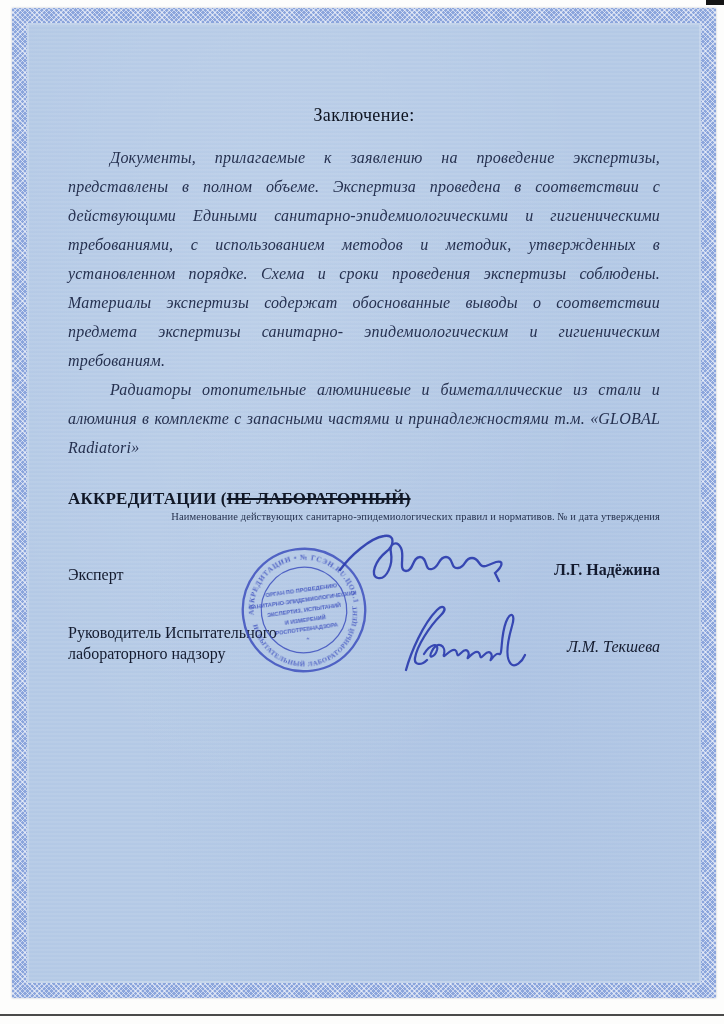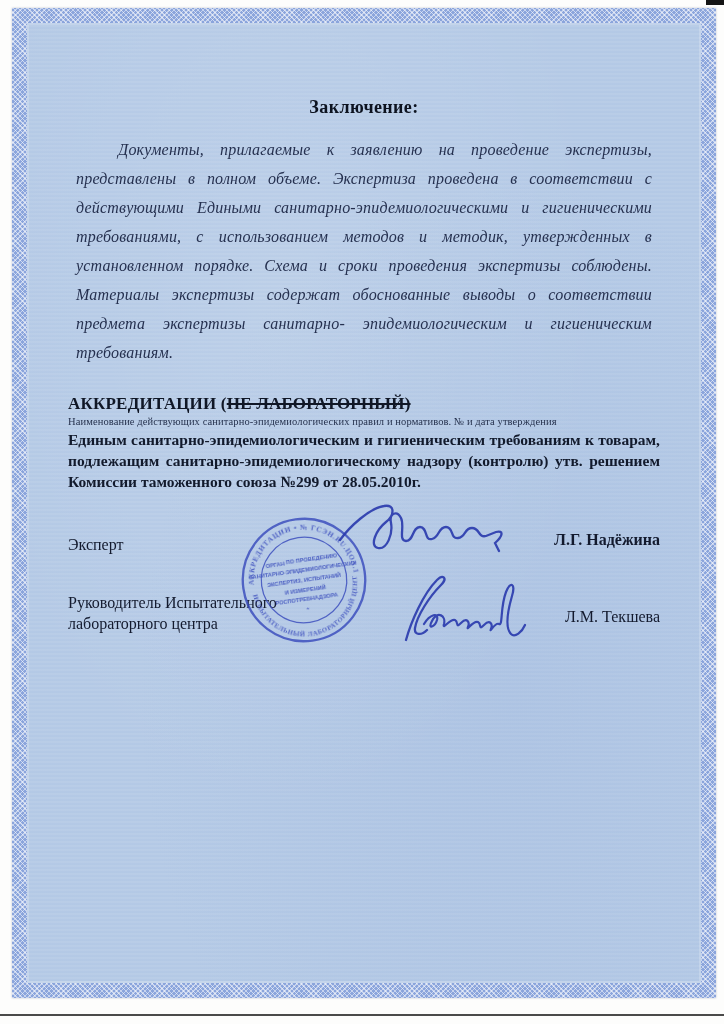--- a/index.html
+++ b/index.html
@@ -24,80 +24,80 @@
       radial-gradient(ellipse at 72% 70%, rgba(130,158,210,.14), rgba(130,158,210,0) 55%),
       repeating-linear-gradient(0deg, rgba(255,255,255,.05) 0 2px, rgba(160,185,225,.06) 2px 4px),
       #b5cae6;
     box-shadow:inset 0 0 0 2px rgba(255,255,255,.20);
   }
   .content{
     position:absolute;left:41px;top:0;width:592px;height:100%;
     padding-top:70px;box-sizing:border-box;color:#232c4a;
   }
   .doc-title{
-    text-align:center;font-weight:bold;font-size:18px;color:#0d1320;
-    letter-spacing:.4px;margin:4px 0 17px 0;
+    text-align:center;font-weight:normal;font-size:18px;color:#0d1320;
+    letter-spacing:.4px;margin:12px 0 17px 0;
   }
   .para{
-    margin:8px;font-style:italic;font-size:16px;line-height:29px;
+    margin:0;font-style:italic;font-size:16px;line-height:29px;
     text-align:justify;text-indent:42px;letter-spacing:.2px;color:#25304f;
   }
   .verdict{
     margin:27px 0 0 0;font-weight:bold;font-size:17px;color:#101726;letter-spacing:.2px;
   }
   .verdict .struck{
     text-decoration:line-through;text-decoration-thickness:2px;text-decoration-color:#101726;
   }
   .note{
-    margin:2px 0 0 0;font-size:10.5px;color:#26324e;letter-spacing:.1px;
+    margin:2px 0 0 0;font-size:10.5px;color:#26324e;letter-spacing:.1px;text-align:right;
   }
   .regulation{
     margin:2px 0 0 0;font-weight:bold;font-size:15.5px;line-height:21px;
     text-align:justify;color:#121a2c;
   }
   .sign-area{position:relative;margin-top:8px;height:180px;}
   .role{position:absolute;left:0;font-size:16px;color:#131a2e;}
   .role-expert{top:36px;text-align:right;}
   .role-head{top:92px;line-height:21px;}
   .name{position:absolute;right:0;font-size:16px;color:#131a2e;}
   .name-expert{top:31px;font-weight:bold;}
-  .name-head{top:108px;}
+  .name-head{top:108px;font-style:italic;}
   .stamp-svg{position:absolute;left:168px;top:12px;opacity:.9;}
   .sig{position:absolute;}
   .sig1{left:268px;top:0;}
   .sig2{left:310px;top:74px;}
   
   .artifact-notch{position:absolute;left:706px;top:0;width:18px;height:5px;background:#151515;}
   .scan-line{position:absolute;left:0;top:1014px;width:724px;height:2px;background:#4a4a4a;}
 </style>
 </head>
 <body>
 
 <div class="page">
   <div class="paper">
     <div class="content">
 
       <h1 class="doc-title">Заключение:</h1>
 
       <p class="para">Документы, прилагаемые к заявлению на проведение экспертизы, представлены в полном объеме. Экспертиза проведена в соответствии с действующими Едиными санитарно-эпидемиологическими и гигиеническими требованиями, с использованием методов и методик, утвержденных в установленном порядке. Схема и сроки проведения экспертизы соблюдены. Материалы экспертизы содержат обоснованные выводы о соответствии предмета экспертизы санитарно- эпидемиологическим и гигиеническим требованиям.</p>
+      <p class="para">Радиаторы отопительные алюминиевые и биметаллические из стали и алюминия в комплекте с запасными частями и принадлежностями т.м. «GLOBAL Radiatori»</p>
 
       <p class="verdict"><span>АККРЕДИТАЦИИ (</span><span class="struck">НЕ ЛАБОРАТОРНЫЙ)</span></p>
 
       <p class="note">Наименование действующих санитарно-эпидемиологических правил и нормативов. № и дата утверждения</p>
 
-      <p class="regulation">Единым санитарно-эпидемиологическим и гигиеническим требованиям к товарам, подлежащим санитарно-эпидемиологическому надзору (контролю) утв. решением Комиссии таможенного союза №299 от 28.05.2010г.</p>
 
       <div class="sign-area">
 
         <div class="role role-expert">Эксперт</div>
         <div class="name name-expert">Л.Г. Надёжина</div>
 
         <div class="role role-head">
           <div>Руководитель Испытательного</div>
-          <div>лабораторного центра</div>
+          <div>лабораторного надзору</div>
         </div>
         <div class="name name-head">Л.М. Текшева</div>
 
         <svg class="stamp-svg" width="136" height="136" viewBox="0 0 140 140" xmlns="http://www.w3.org/2000/svg">
           <g transform="rotate(-8 70 70)" fill="none" stroke="#3547bb" opacity="0.88">
             <circle cx="70" cy="70" r="63" stroke-width="2.4"></circle>
             <circle cx="70" cy="70" r="44" stroke-width="1.3"></circle>
             <defs>
               <path id="arcTop" d="M 18 70 A 52 52 0 0 1 122 70"></path>
               <path id="arcBottom" d="M 16 74 A 54 54 0 0 0 124 74"></path>

